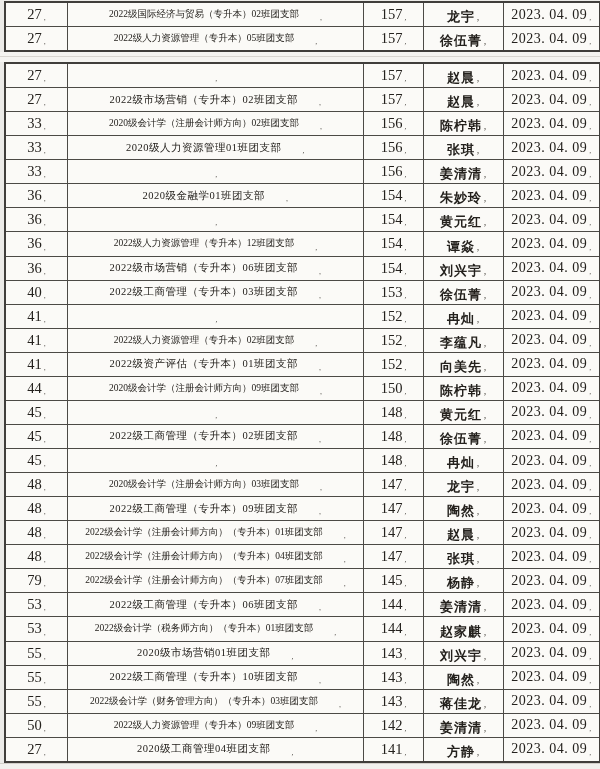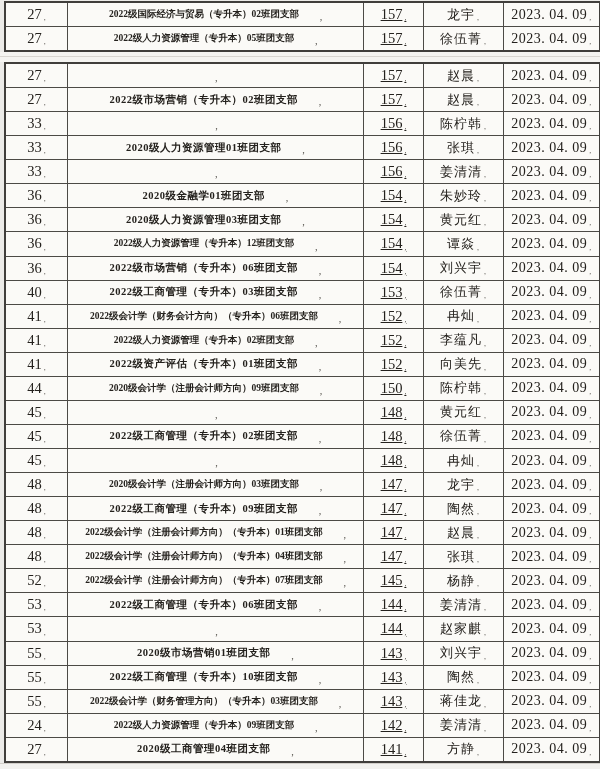--- a/index.html
+++ b/index.html
@@ -30,24 +30,24 @@
 
   .cell {
     border-right:1px solid #4c4a46;
     display:flex; align-items:center; justify-content:center;
     overflow:hidden; color:#24211d;
     box-sizing:border-box;
   }
   .cell:last-child { border-right:none; }
 
   .rank  { font-size:14.5px; }
-  .score { font-size:14.5px;text-decoration:underline; }
+  .score { font-size:14.5px; }
   .date  { font-size:14px; white-space:nowrap; letter-spacing:0.5px; }
-  .name  { font-size:13px; font-weight:400; letter-spacing:1px; }
-  .cls   { font-size:10.5px; font-weight:700; white-space:nowrap; letter-spacing:0.5px;gap:19px; }
+  .name  { font-size:13px; font-weight:700; letter-spacing:1px;align-items:flex-end; }
+  .cls   { font-size:10.5px; font-weight:400; white-space:nowrap; letter-spacing:0.5px;gap:19px; }
   .cls.long { font-size:9.5px; letter-spacing:0; }
 
   .em {
     font-size:8px; color:#5a5752; margin-left:2px;
     align-self:flex-end; padding-bottom:4px; line-height:1;
   }
 
   .page-break {
     position:absolute; top:52px; left:0; width:600px; height:10px;
     background:#f5f4f1;
@@ -158,20 +158,21 @@
           <span>2023. 04. 09</span>
           <span class="em">,</span>
         </div>
       </div>
       <div class="t-row">
         <div class="cell rank">
           <span>33</span>
           <span class="em">,</span>
         </div>
         <div class="cell cls long">
+          <span>2020级会计学（注册会计师方向）02班团支部</span>
           <span class="em">,</span>
         </div>
         <div class="cell score">
           <span>156</span>
           <span class="em">,</span>
         </div>
         <div class="cell name">
           <span>陈柠韩</span>
           <span class="em">,</span>
         </div>
@@ -244,21 +245,20 @@
           <span>2023. 04. 09</span>
           <span class="em">,</span>
         </div>
       </div>
       <div class="t-row">
         <div class="cell rank">
           <span>36</span>
           <span class="em">,</span>
         </div>
         <div class="cell cls">
-          <span>2020级人力资源管理03班团支部</span>
           <span class="em">,</span>
         </div>
         <div class="cell score">
           <span>154</span>
           <span class="em">,</span>
         </div>
         <div class="cell name">
           <span>黄元红</span>
           <span class="em">,</span>
         </div>
@@ -332,21 +332,20 @@
           <span>2023. 04. 09</span>
           <span class="em">,</span>
         </div>
       </div>
       <div class="t-row">
         <div class="cell rank">
           <span>41</span>
           <span class="em">,</span>
         </div>
         <div class="cell cls long">
-          <span>2022级会计学（财务会计方向）（专升本）06班团支部</span>
           <span class="em">,</span>
         </div>
         <div class="cell score">
           <span>152</span>
           <span class="em">,</span>
         </div>
         <div class="cell name">
           <span>冉灿</span>
           <span class="em">,</span>
         </div>
@@ -568,21 +567,21 @@
           <span>张琪</span>
           <span class="em">,</span>
         </div>
         <div class="cell date">
           <span>2023. 04. 09</span>
           <span class="em">,</span>
         </div>
       </div>
       <div class="t-row">
         <div class="cell rank">
-          <span>52</span>
+          <span>79</span>
           <span class="em">,</span>
         </div>
         <div class="cell cls long">
           <span>2022级会计学（注册会计师方向）（专升本）07班团支部</span>
           <span class="em">,</span>
         </div>
         <div class="cell score">
           <span>145</span>
           <span class="em">,</span>
         </div>
@@ -616,20 +615,21 @@
           <span>2023. 04. 09</span>
           <span class="em">,</span>
         </div>
       </div>
       <div class="t-row">
         <div class="cell rank">
           <span>53</span>
           <span class="em">,</span>
         </div>
         <div class="cell cls long">
+          <span>2022级会计学（税务师方向）（专升本）01班团支部</span>
           <span class="em">,</span>
         </div>
         <div class="cell score">
           <span>144</span>
           <span class="em">,</span>
         </div>
         <div class="cell name">
           <span>赵家麒</span>
           <span class="em">,</span>
         </div>
@@ -699,21 +699,21 @@
           <span>蒋佳龙</span>
           <span class="em">,</span>
         </div>
         <div class="cell date">
           <span>2023. 04. 09</span>
           <span class="em">,</span>
         </div>
       </div>
       <div class="t-row">
         <div class="cell rank">
-          <span>24</span>
+          <span>50</span>
           <span class="em">,</span>
         </div>
         <div class="cell cls long">
           <span>2022级人力资源管理（专升本）09班团支部</span>
           <span class="em">,</span>
         </div>
         <div class="cell score">
           <span>142</span>
           <span class="em">,</span>
         </div>

